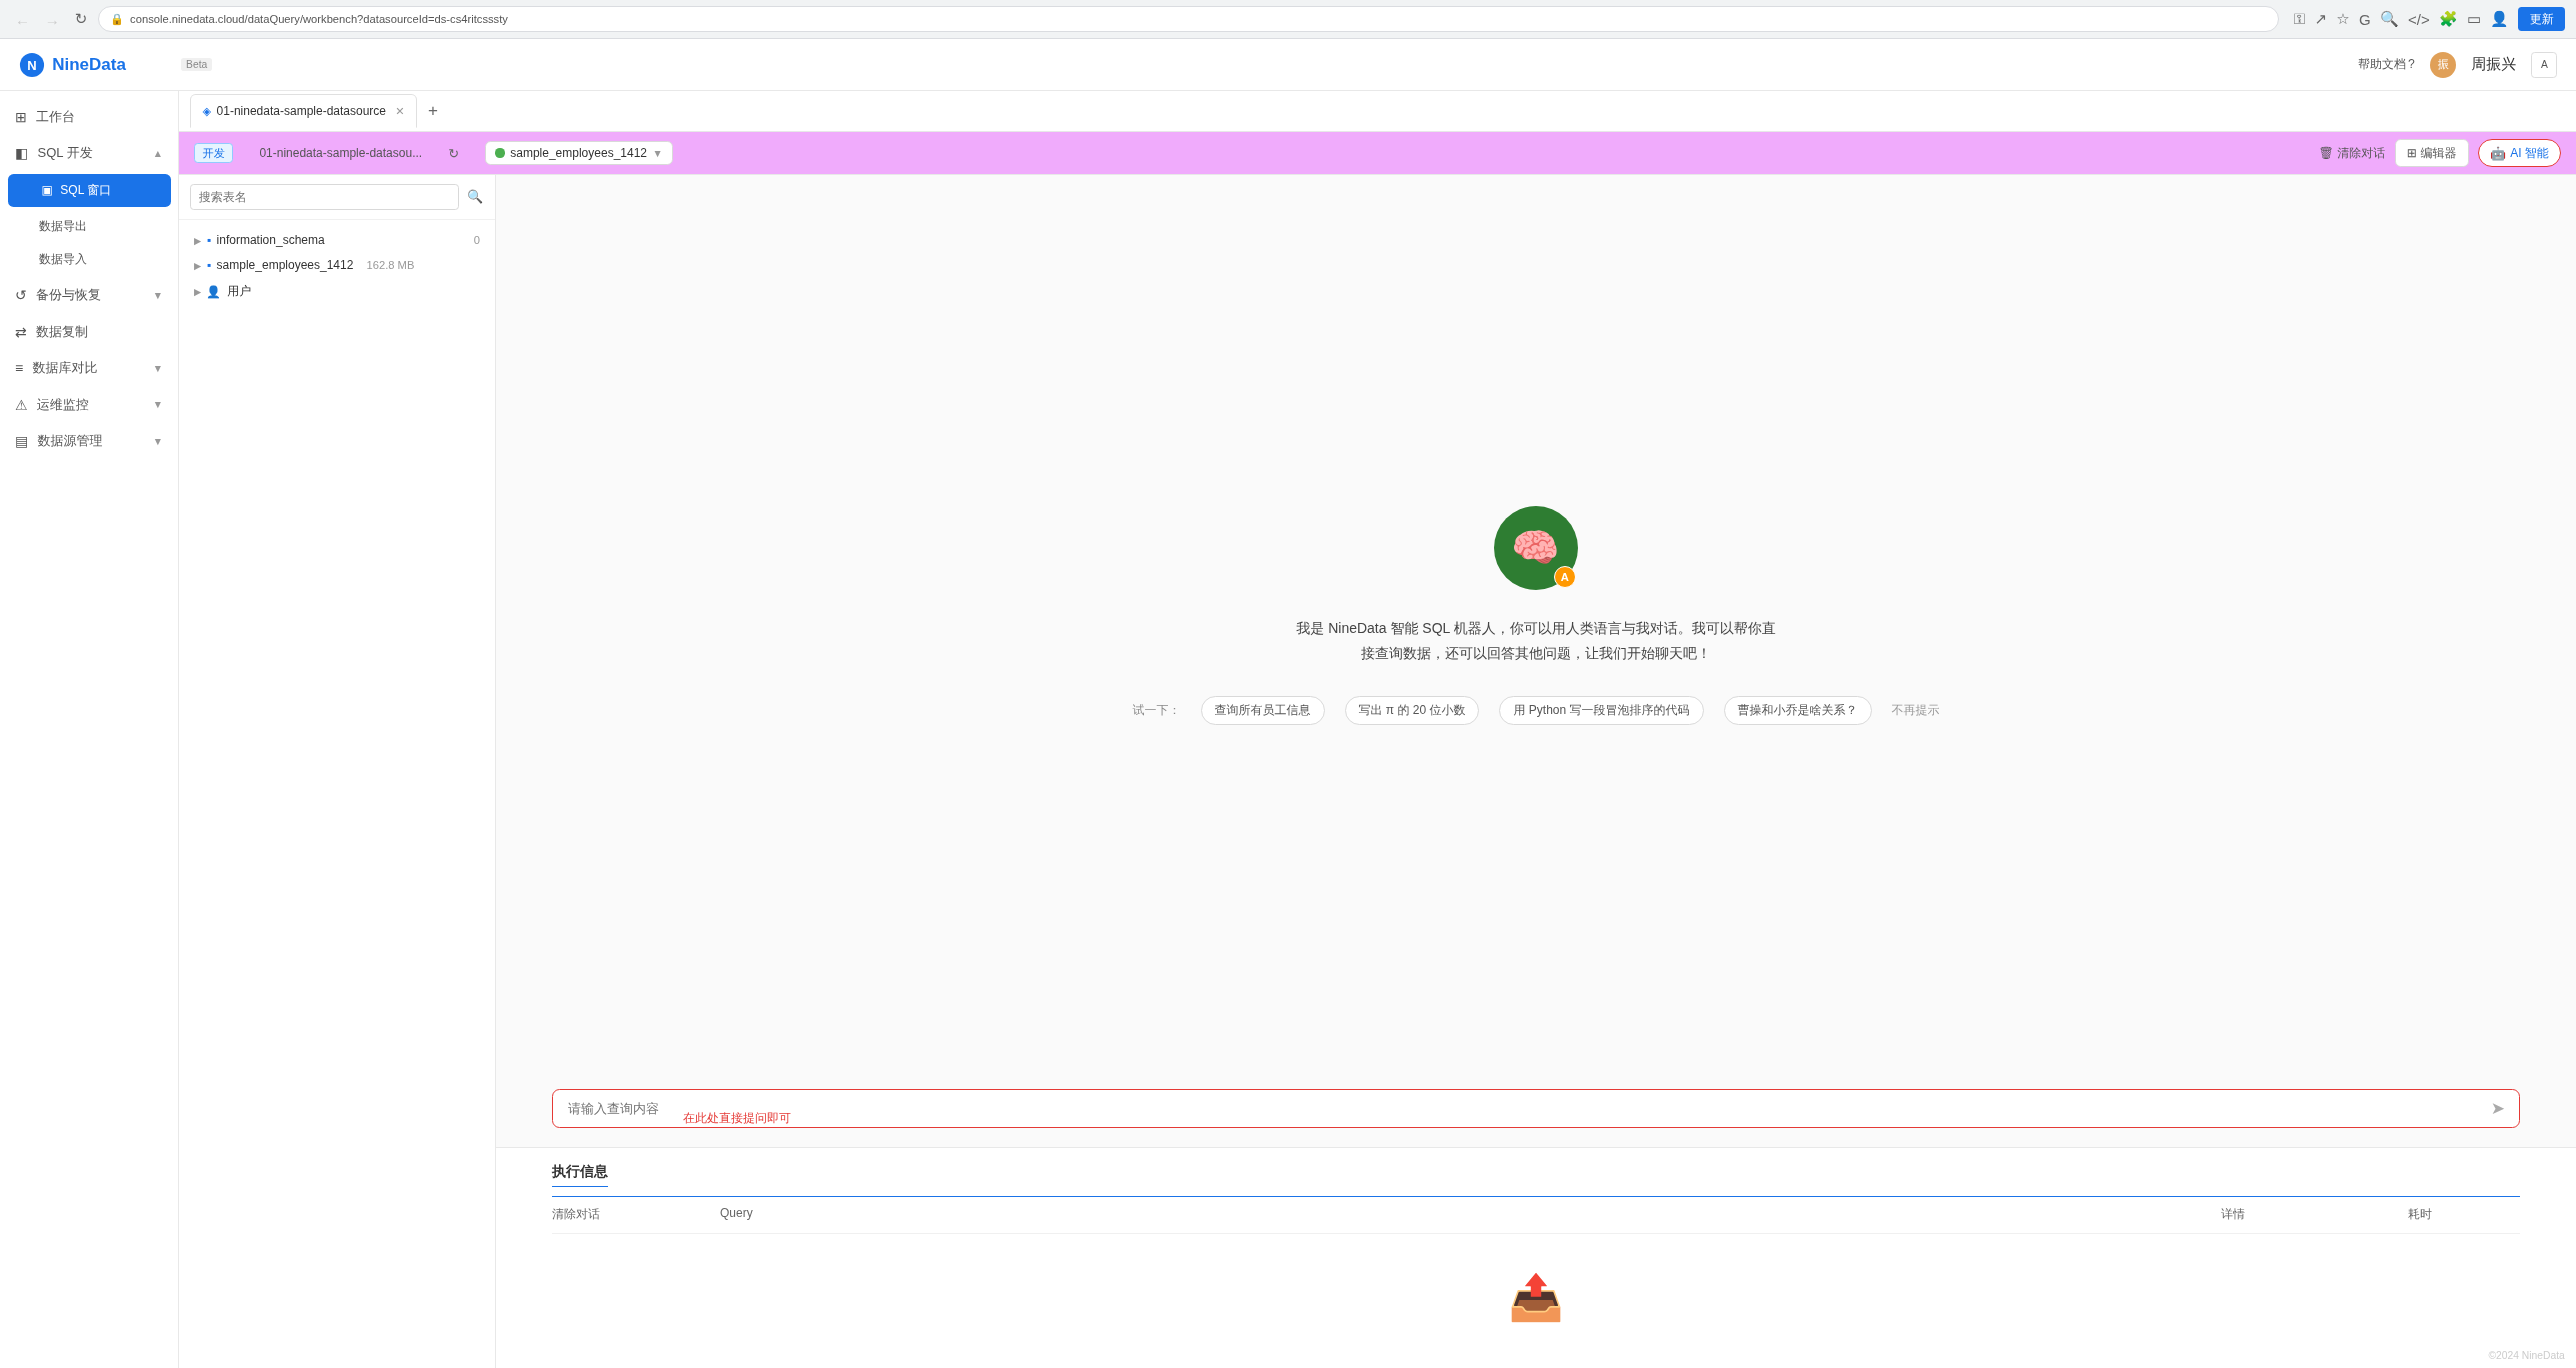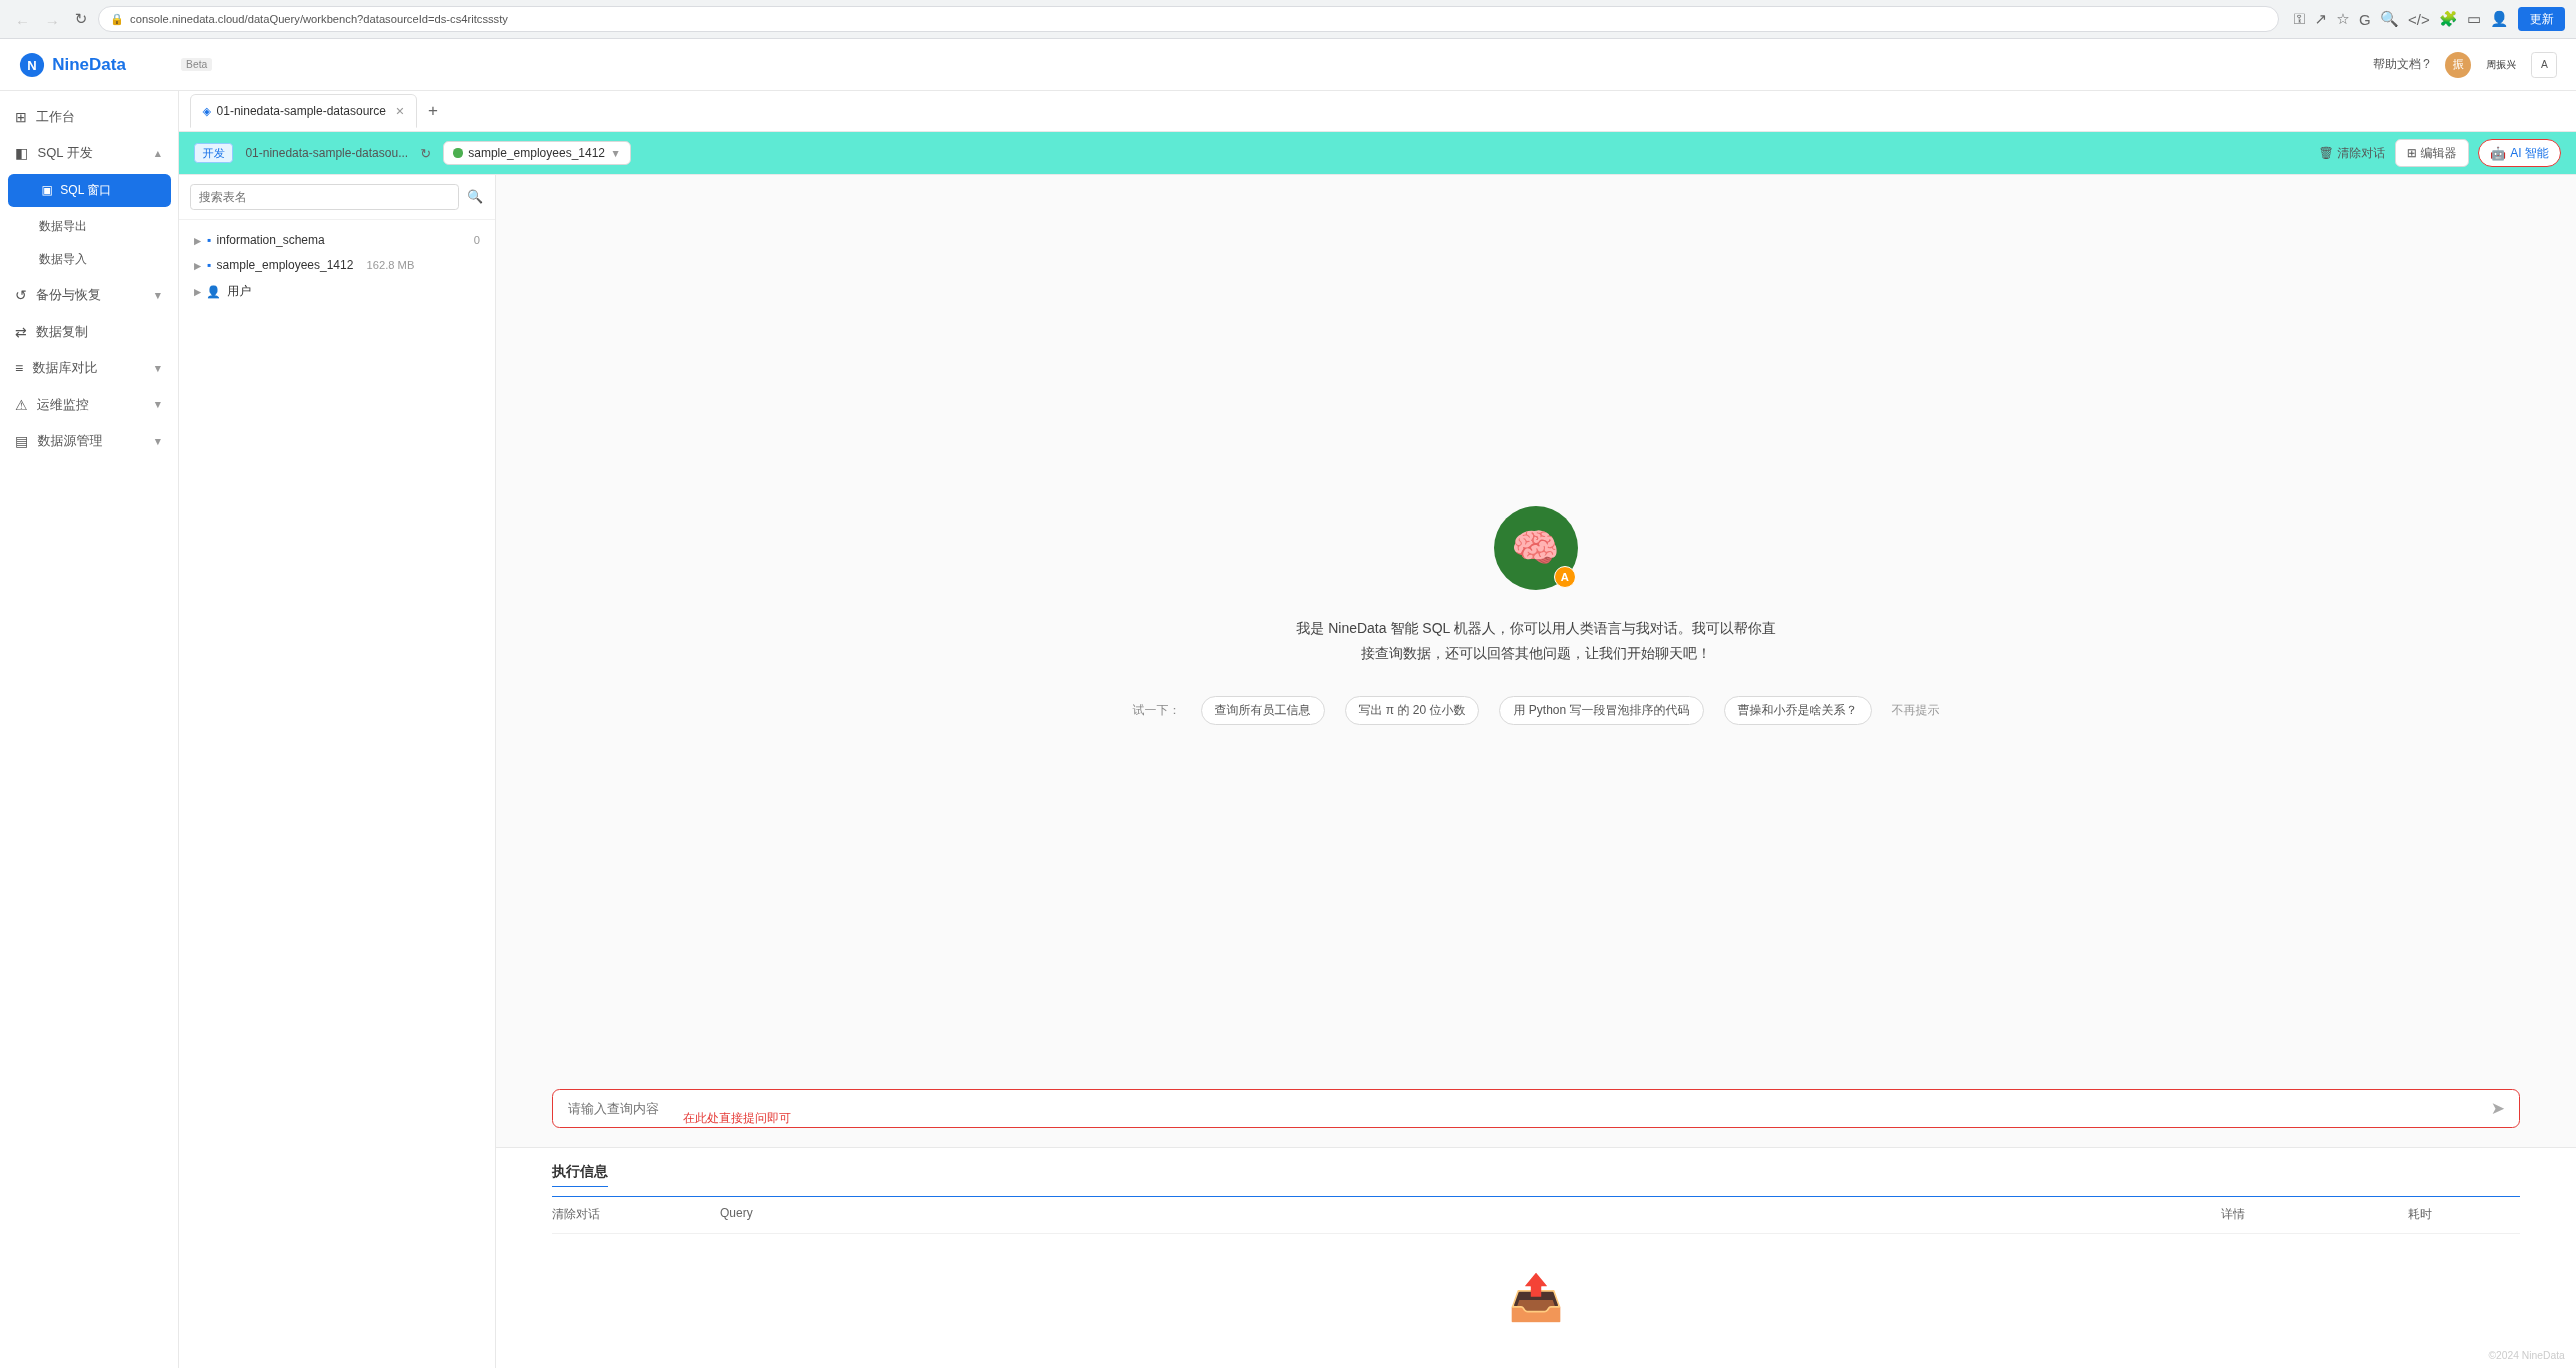--- a/index.html
+++ b/index.html
@@ -55,21 +55,21 @@
       position: relative;
       z-index: 10;
     }
     .logo-area { display: flex; align-items: center; gap: 7.5px; }
     .logo-icon { width: 26px; height: 26px; }
     .logo-text { font-size: 17px; font-weight: 600; color: #1a73e8; }
     .beta-tag { font-size: 10.3px; color: #888; background: #f0f0f0; border-radius: 2.8px; padding: 0.9px 4.7px; margin-left: 48px; }
     .header-right { margin-left: auto; display: flex; align-items: center; gap: 15px; }
     .help-doc { font-size: 12px; color: #555; cursor: pointer; display: flex; align-items: center; gap: 2px; font-family: Liberation Mono, monospace; }
     .avatar-circle { width: 26px; height: 26px; border-radius: 50%; background: #e0a058; display: flex; align-items: center; justify-content: center; color: white; font-size: 11.2px; }
-    .username { font-size: 10px; color: #333; }
+    .username { font-size: 15px; color: #333; }
     .lang-btn { width: 26px; height: 26px; border: 0.9px solid #ddd; border-radius: 3.7px; display: flex; align-items: center; justify-content: center; cursor: pointer; font-size: 10.3px; color: #555; }
 
     
     .app-body { display: flex; height: calc(100vh - 39px - 52px); }
 
     
     .sidebar {
       width: 179px;
       background: white;
       border-right: 0.9px solid #e8e8e8;
@@ -126,26 +126,26 @@
       border-bottom: none;
       height: 34px;
     }
     .tab.active { background: white; border-bottom: 0.9px solid white; color: #333; font-weight: 500; }
     .tab-close { color: #999; font-size: 11.2px; margin-left: 3.7px; }
     .tab-add { padding: 3.7px 7.5px; color: #666; font-size: 17px; cursor: pointer; }
     .tab-icon { color: #1a73e8; font-size: 11.2px; }
 
     
     .toolbar {
-      background: #5eead4;
+      background: #f0abfc;
       border-bottom: 0.9px solid #e8e8e8;
       display: flex;
       align-items: center;
       padding: 5.6px 15px;
-      gap: 12px;
+      gap: 26px;
       height: 43px;
       text-align: right;
     }
     .dev-badge {
       background: #e6f4ff;
       color: #1a73e8;
       border: 0.9px solid #91caff;
       border-radius: 3.7px;
       padding: 1.9px 7.5px;
       font-size: 11.2px;

